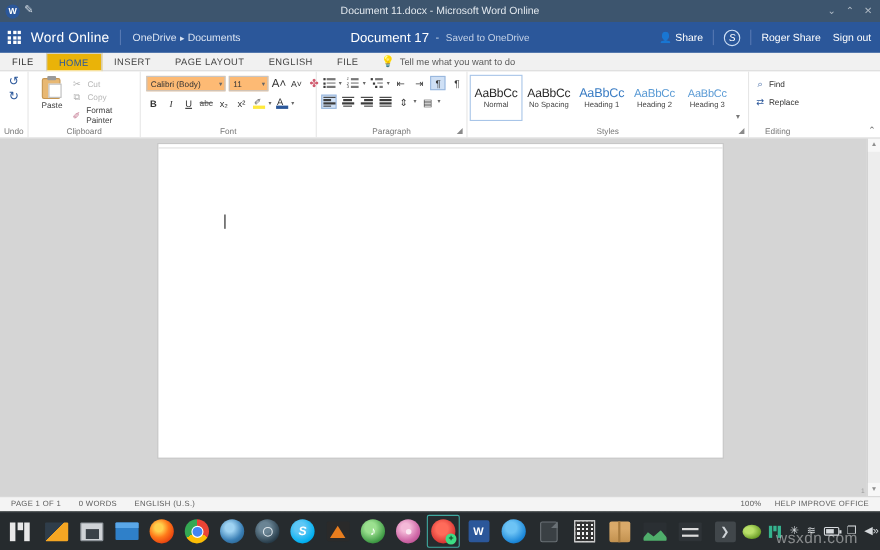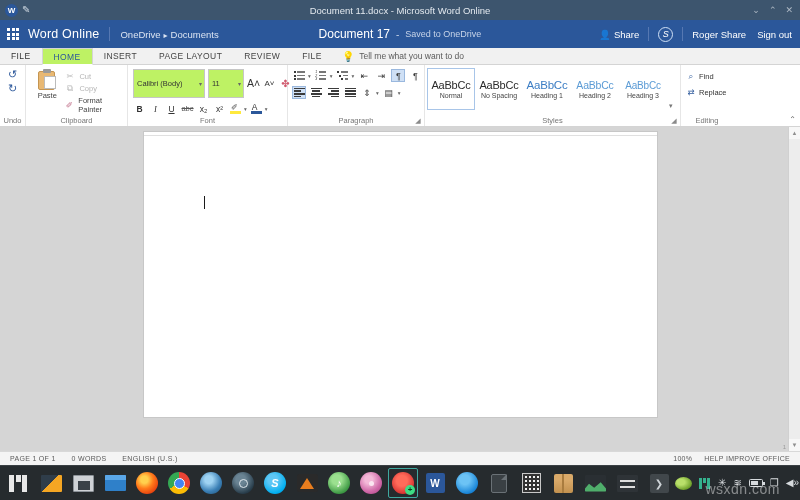--- a/index.html
+++ b/index.html
@@ -81,21 +81,21 @@
   .user{ font-size:9.5px; padding:0 9px;}
   .signout{ font-size:9.5px; padding-left:2px;}
 
   
   .ribbon-tabs{
     height:17px; background:#f1f1f1; display:flex; align-items:stretch;
     font-size:8.5px; color:#444; border-bottom:1px solid #d4d4d4; flex:0 0 17px;text-align:right;
   }
   .rtab{ padding:0 11px; display:flex; align-items:center; letter-spacing:.4px;}
   .rtab.file{ color:#333;}
-  .rtab.active{ background:#bef264; color:#2b579a; border:1px solid #d4d4d4; border-bottom:1px solid #fff;
+  .rtab.active{ background:#eab308; color:#2b579a; border:1px solid #d4d4d4; border-bottom:1px solid #fff;
                 margin-bottom:-1px;}
   .tellme{ display:flex; align-items:center; gap:4px; padding-left:10px; color:#5a5a5a; font-size:8.5px;}
   .bulb{ color:#9aa4b0; font-size:10px;}
 
   
   .ribbon{
     flex:0 0 61px; background:#fff; border-bottom:1px solid #d4d4d4;
     display:flex; position:relative;
   }
   .rgroup{ position:relative; display:flex; flex-direction:column; border-right:1px solid #e6e6e6;}
@@ -134,21 +134,21 @@
   .ci-ico{ width:11px; text-align:center; font-size:8.5px;}
   .ci-ico.scissor{ color:#b6b6b6;}
   .ci-ico.copy2{ color:#b6b6b6;}
   .ci-ico.brush{ color:#c0708a;}
 
   
   .g-font{ width:160px;}
   .g-font .gcontent{ flex-direction:column; padding:4px 5px 0; gap:4px;}
   .frow{ display:flex; align-items:center; gap:3px;}
   .combo{
-    height:29px; border:1px solid #c6c6c6; background:#bef264; display:flex; align-items:center;
+    height:14px; border:1px solid #c6c6c6; background:#fdba74; display:flex; align-items:center;
     font-size:7.5px; color:#333; padding:0 2px 0 3px;
   }
   .combo .cb-text{ flex:1; white-space:nowrap; overflow:hidden;}
   .combo .cb-arrow{ font-size:6px; color:#666; padding-left:3px;}
   .combo.fontname{ width:72px;}
   .combo.fontsize{ width:36px;}
   .ficon{ font-size:9px; color:#333; width:13px; text-align:center; line-height:13px;}
   .ficon.big{ font-size:10.5px;}
   .ficon.small{ font-size:8px;}
   .ficon.clear{ color:#d05a6e; font-size:10px;}
@@ -376,21 +376,21 @@
       <div class="user">Roger Share</div>
       <div class="signout">Sign out</div>
     </div>
   </div>
 
   <div class="ribbon-tabs">
     <div class="rtab file">FILE</div>
     <div class="rtab active">HOME</div>
     <div class="rtab">INSERT</div>
     <div class="rtab">PAGE LAYOUT</div>
-    <div class="rtab">REVIEW</div>
+    <div class="rtab">ENGLISH</div>
     <div class="rtab">FILE</div>
     <div class="tellme">
       <span class="bulb">💡</span>
       <span>Tell me what you want to do</span>
     </div>
   </div>
 
   <div class="ribbon">
 
     <div class="rgroup g-undo">

